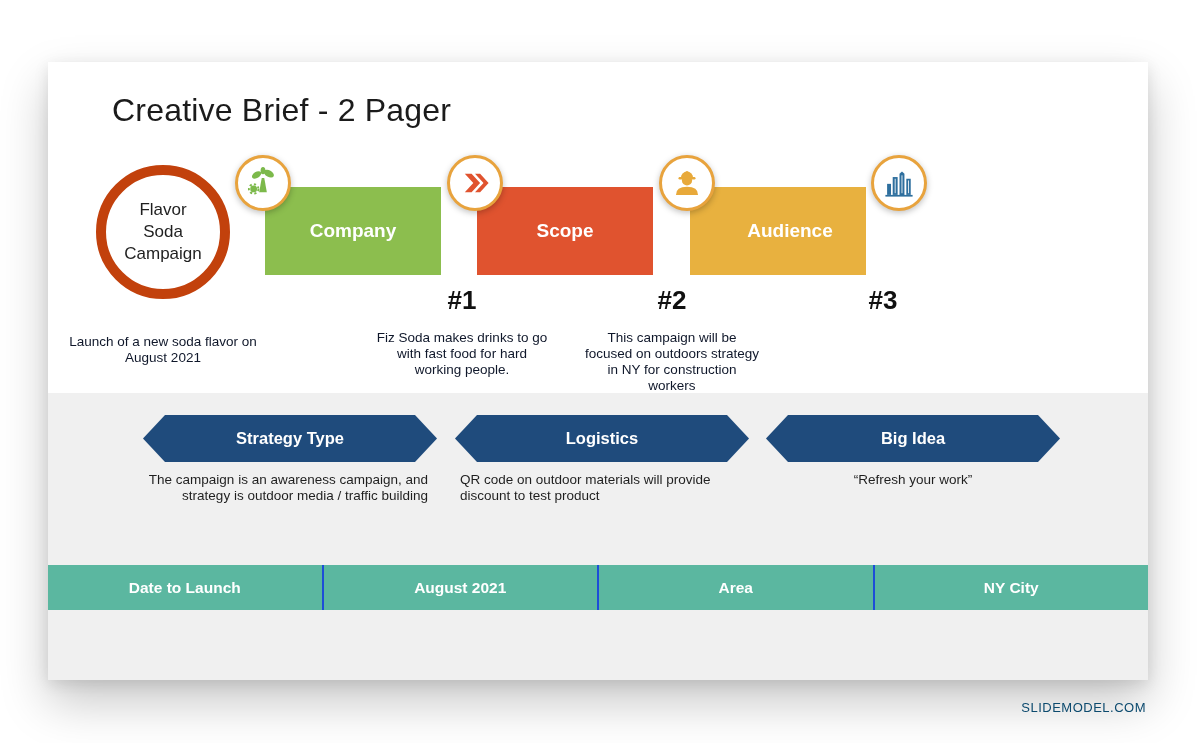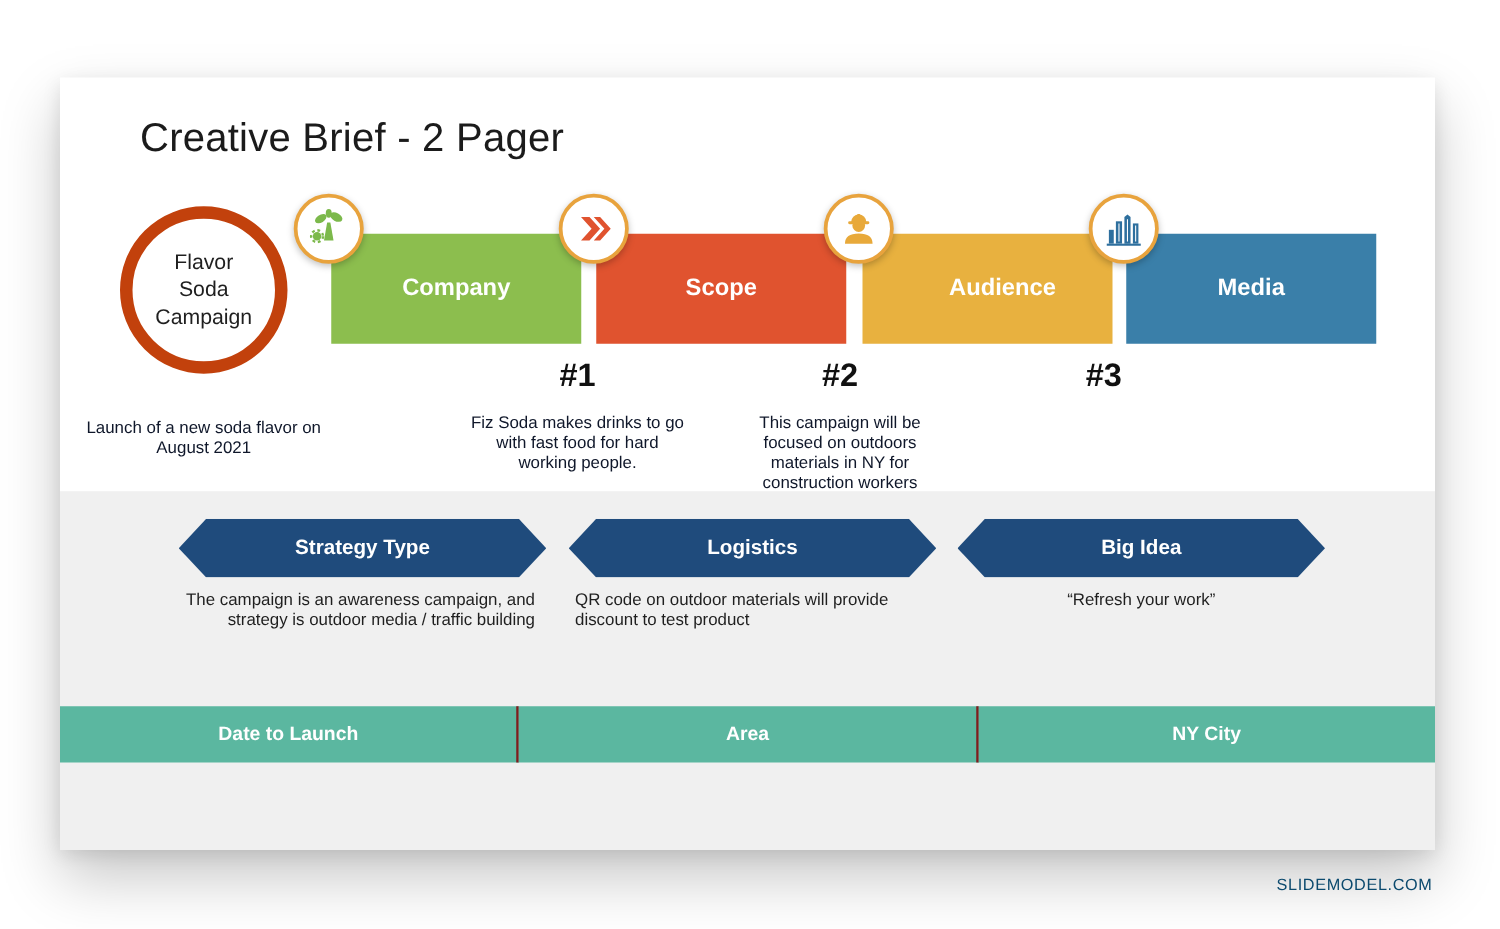--- a/index.html
+++ b/index.html
@@ -38,21 +38,21 @@
   .intro-circle .label {
     width: 86px;
     font-size: 17px;
     line-height: 1.3;
     color: #1f1f1f;
   }
   
   .step-box {
     position: absolute;
     top: 125px;
-    width: 200px; height: 88px;
+    width: 176px; height: 88px;
     display: flex; align-items: center; justify-content: center;
   }
   .step-box .label {
     color: #ffffff;
     font-weight: bold;
     font-size: 19px;
   }
   .box-company  { left: 217px; background: #8CBE4E; }
   .box-scope    { left: 429px; background: #E0532F; }
   .box-audience { left: 642px; background: #E8B13F; padding-left: 24px; }
@@ -139,21 +139,21 @@
     width: 1100px; height: 45px;
     display: flex;
   }
   .info-cell {
     flex: 1;
     background: #5BB7A0;
     display: flex; align-items: center; justify-content: center;
     color: #ffffff;
     font-weight: bold;
     font-size: 15.5px;
-    border-right: 2px solid #7f1d1d;
+    border-right: 2px solid #1d4ed8;
   }
   .info-cell:last-child { border-right: none; }
   
   .brand {
     position: absolute;
     right: 54px; top: 700px;
     font-size: 13px;
     color: #0c4a6e;
     letter-spacing: 0.5px;
   }
@@ -170,23 +170,20 @@
   </div>
 
   <div class="step-box box-company">
     <span class="label">Company</span>
   </div>
   <div class="step-box box-scope">
     <span class="label">Scope</span>
   </div>
   <div class="step-box box-audience">
     <span class="label">Audience</span>
-  </div>
-  <div class="step-box box-media">
-    <span class="label">Media</span>
   </div>
 
   <div class="icon-badge badge-company">
     <svg viewBox="0 0 40 40">
       <g fill="#7CB94B">
         <path d="M18.5 14 L15.5 31 L24.5 31 L21.5 14 Z"></path>
         <ellipse cx="12.5" cy="10.5" rx="6" ry="3.6" transform="rotate(-32 12.5 10.5)"></ellipse>
         <ellipse cx="27" cy="9" rx="6.3" ry="3.8" transform="rotate(28 27 9)"></ellipse>
         <ellipse cx="20" cy="5.5" rx="2.8" ry="4.2"></ellipse>
         <circle cx="9" cy="27" r="4"></circle>
@@ -229,39 +226,40 @@
       </g>
     </svg>
   </div>
 
   <div class="step-number num-1">#1</div>
   <div class="step-number num-2">#2</div>
   <div class="step-number num-3">#3</div>
 
   <div class="note note-intro">Launch of a new soda flavor on August 2021</div>
   <div class="note note-1">Fiz Soda makes drinks to go with fast food for hard working people.</div>
-  <div class="note note-2">This campaign will be focused on outdoors materials in NY for construction workers</div>
+  <div class="note note-2">This campaign will be focused on outdoors strategy in NY for construction workers</div>
 
   <div class="lower-band"></div>
 
   <div class="banner banner-strategy">
     <span class="label">Strategy Type</span>
   </div>
   <div class="banner banner-bigidea">
     <span class="label">Big Idea</span>
   </div>
   <div class="banner banner-logistics">
     <span class="label">Logistics</span>
   </div>
 
   <div class="banner-desc desc-strategy">The campaign is an awareness campaign, and strategy is outdoor media / traffic building</div>
   <div class="banner-desc desc-logistics">QR code on outdoor materials will provide discount to test product</div>
   <div class="banner-desc desc-bigidea">“Refresh your work”</div>
 
   <div class="info-table">
     <div class="info-cell">Date to Launch</div>
+    <div class="info-cell">August 2021</div>
     <div class="info-cell">Area</div>
     <div class="info-cell">NY City</div>
   </div>
 
 </div>
 
 <div class="brand">SLIDEMODEL.COM</div>
 
 </body></html>

